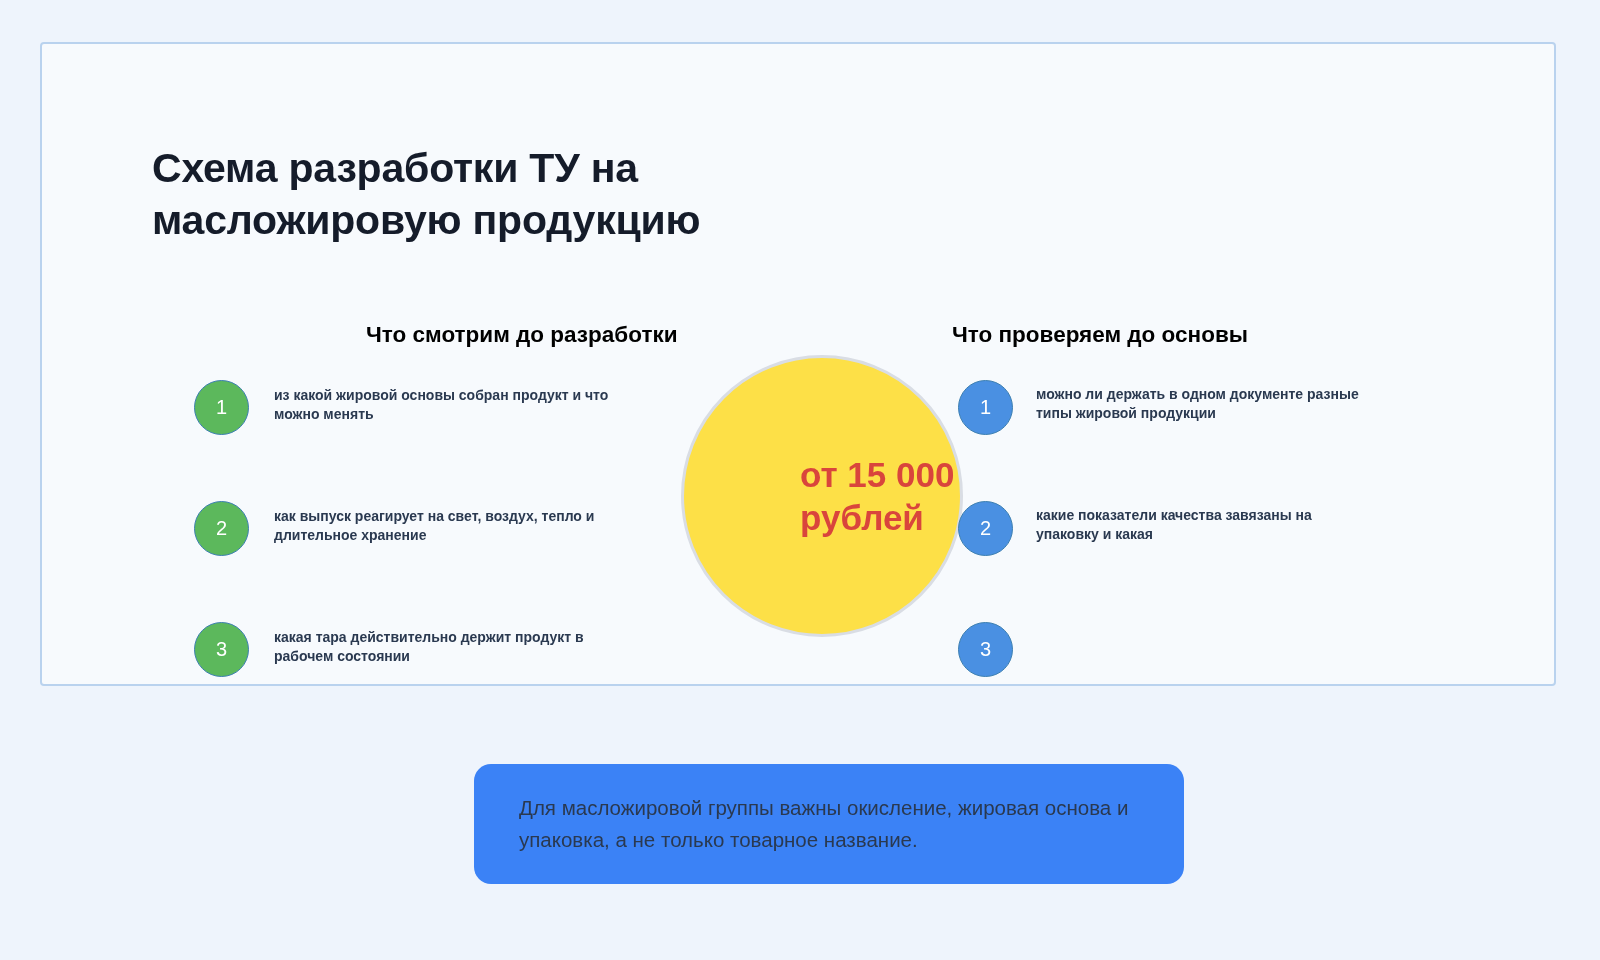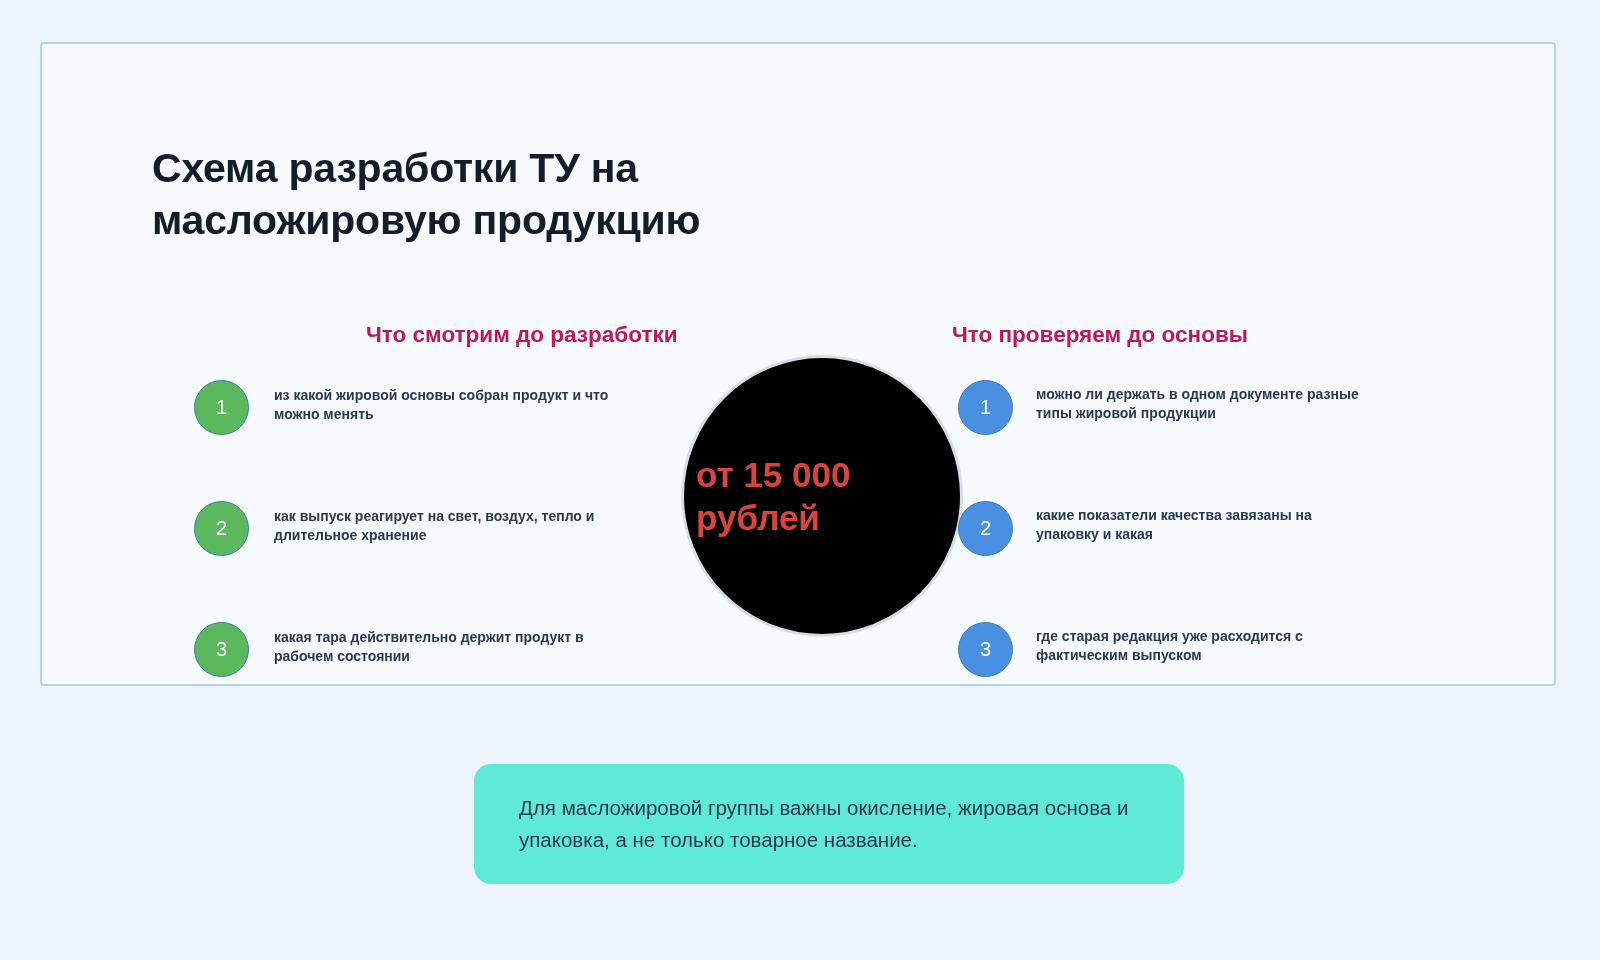--- a/index.html
+++ b/index.html
@@ -48,21 +48,21 @@
   .title .line {
     display: block;
     white-space: nowrap;
   }
 
   
   .col-head {
     position: absolute;
     font-size: 22.5px;
     font-weight: bold;
-    color: #be185d;
+    color: #000000;
     white-space: nowrap;
   }
   .col-head.left  { left: 324px;  top: 278px; }
   .col-head.right { left: 910px;  top: 278px; }
 
   
   .items {
     position: absolute;
   }
   .items.left  { left: 152px; top: 336px; width: 430px; }
@@ -118,46 +118,46 @@
   .items.right .item { margin-bottom: 66px; }
 
   
   .price-circle {
     position: absolute;
     left: 639px;
     top: 311px;
     width: 282px;
     height: 282px;
     border-radius: 50%;
-    background: #000000;
+    background: #fde047;
     border: 3px solid #d9dde4;
     box-sizing: border-box;
     display: flex;
     align-items: center;
-    justify-content: flex-start;
+    justify-content: flex-end;
     z-index: 1;
   }
   .price-text {
     width: 160px;
     font-size: 35px;
     font-weight: bold;
     line-height: 1.23;
     color: #d9453c;
     text-align: left;
     margin-left: 12px;
   }
 
   
   .note {
     position: absolute;
     left: 432px;
     top: 720px;
     width: 710px;
     height: 120px;
-    background: #5eead4;
+    background: #3b82f6;
     border-radius: 17px;
     box-sizing: border-box;
     display: flex;
     align-items: center;
   }
   .note-text {
     padding: 0 45px;
     font-size: 20.5px;
     line-height: 1.55;
     color: #2a3950;
@@ -198,21 +198,20 @@
       <div class="item">
         <div class="badge blue">1</div>
         <div class="item-text">можно ли держать в одном документе разные типы жировой продукции</div>
       </div>
       <div class="item">
         <div class="badge blue">2</div>
         <div class="item-text">какие показатели качества завязаны на упаковку и какая</div>
       </div>
       <div class="item">
         <div class="badge blue">3</div>
-        <div class="item-text">где старая редакция уже расходится с фактическим выпуском</div>
       </div>
     </div>
 
     <div class="price-circle">
       <div class="price-text">от 15 000 рублей</div>
     </div>
 
     <div class="note">
       <div class="note-text">Для масложировой группы важны окисление, жировая основа и упаковка, а не только товарное название.</div>
     </div>

